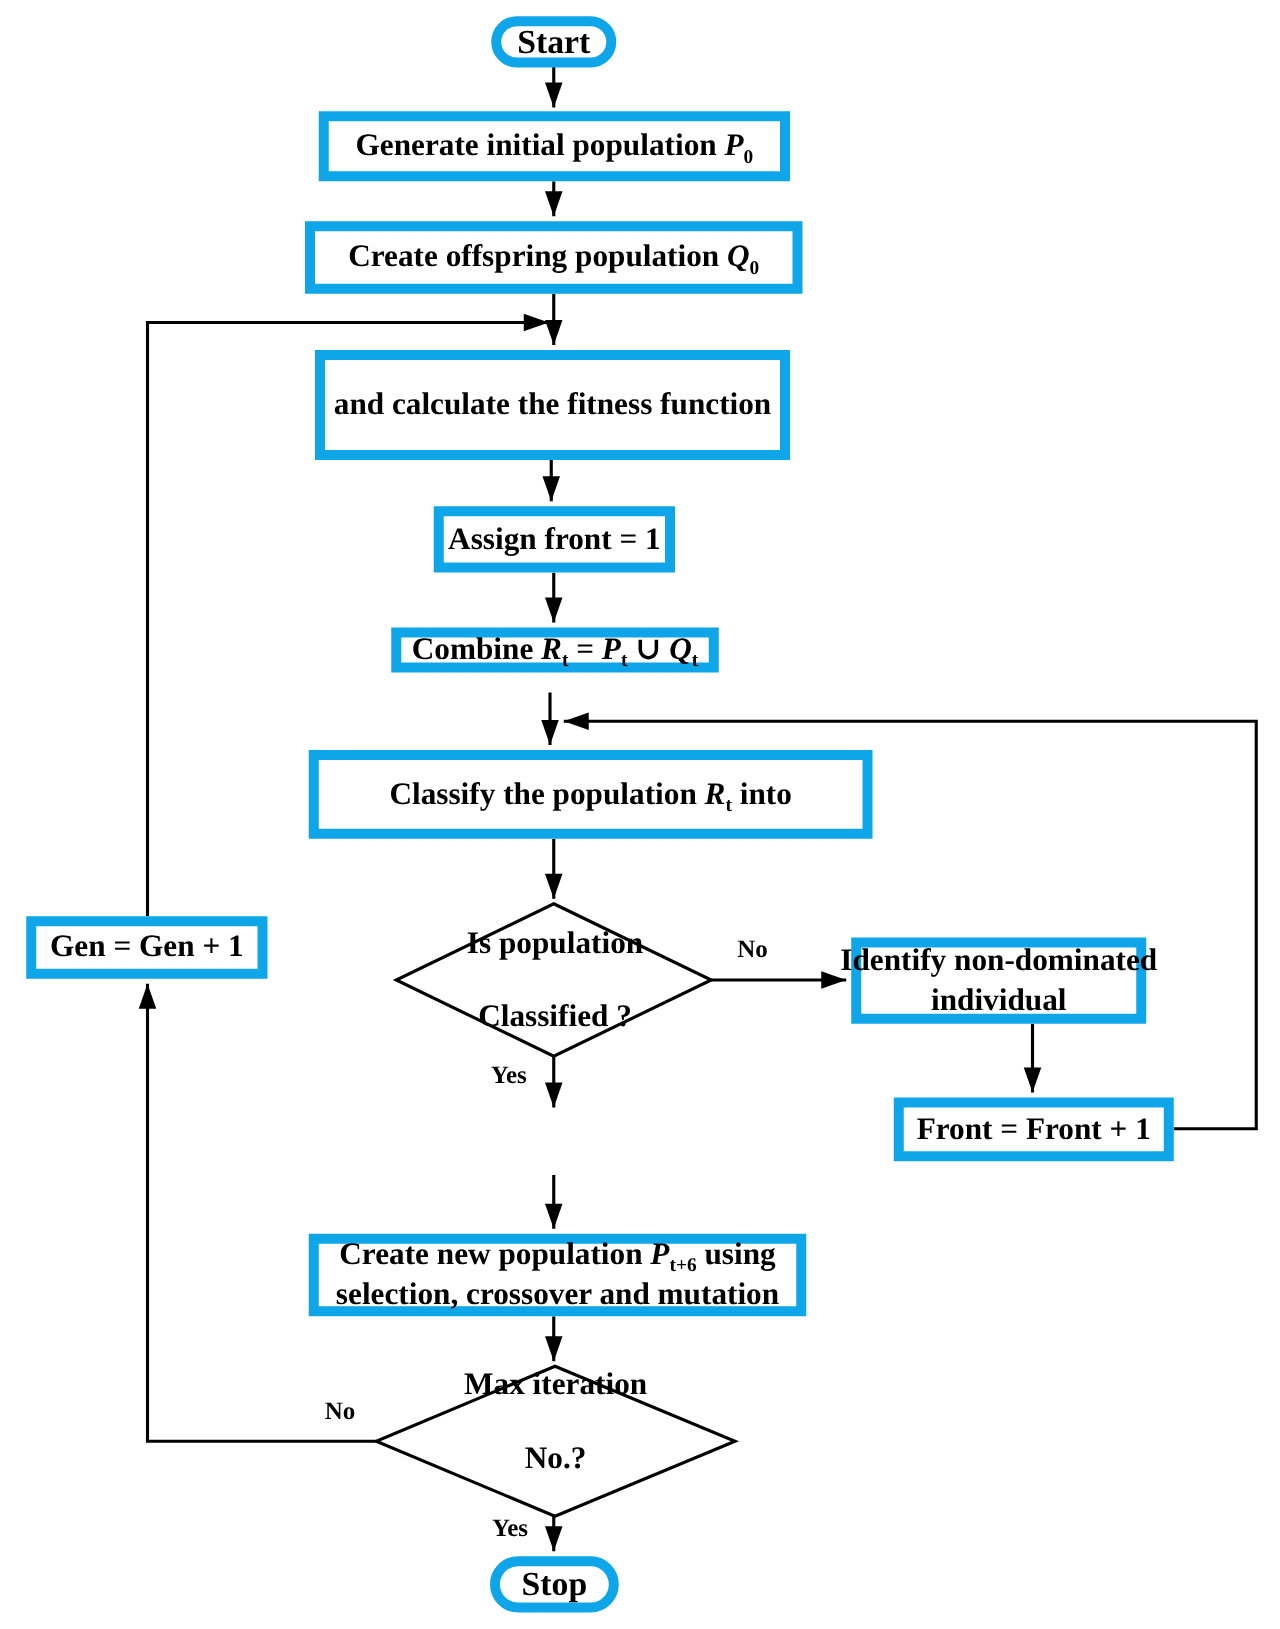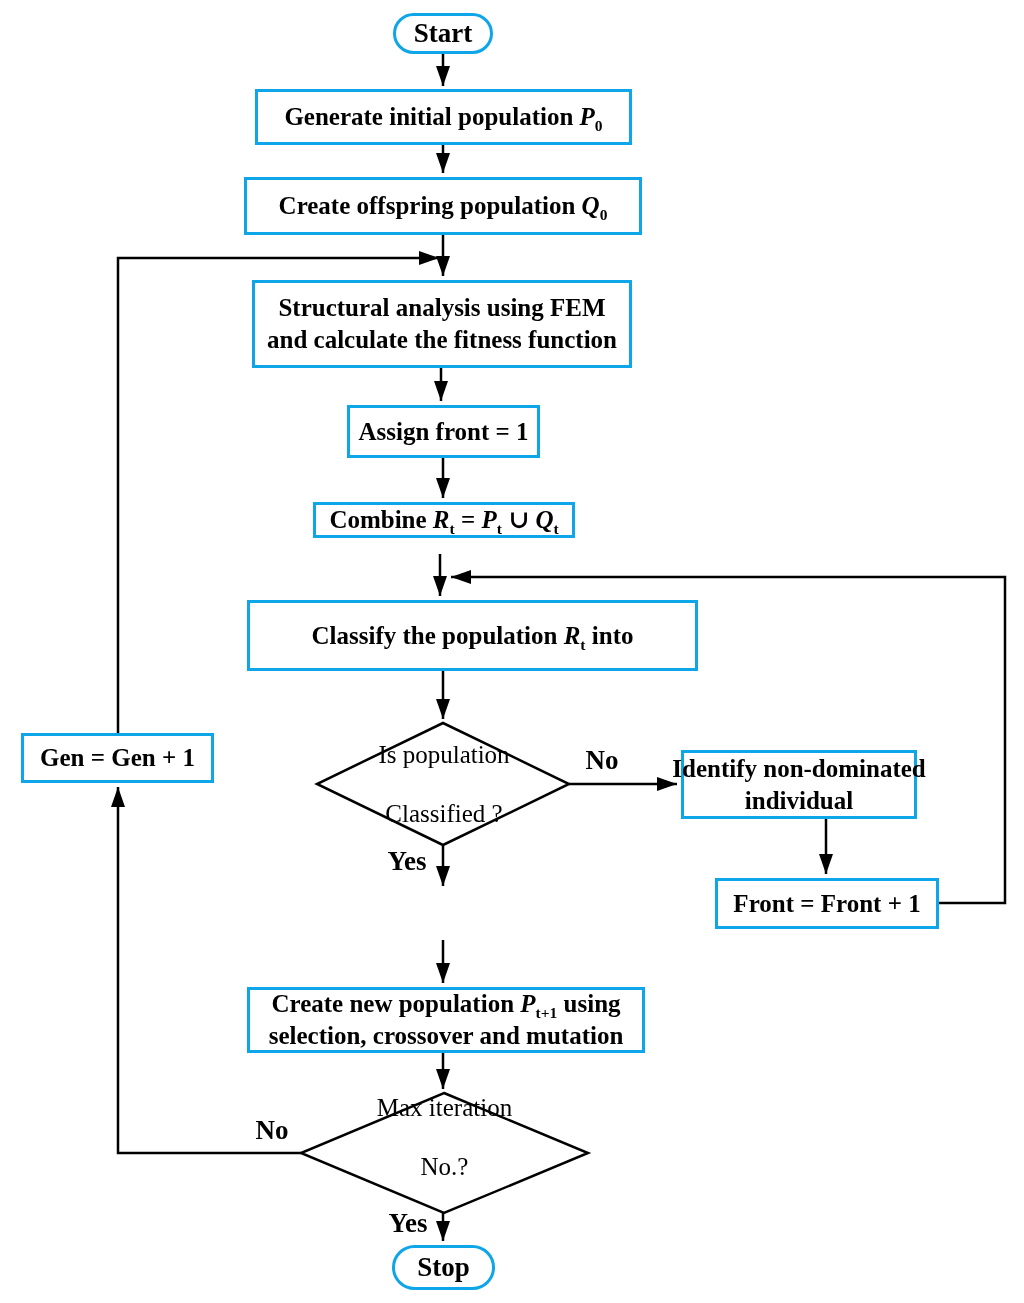--- a/index.html
+++ b/index.html
@@ -2,31 +2,31 @@
 <html><head>
 <meta charset="utf-8">
 <style>
   html,body{margin:0;padding:0;background:#ffffff;}
   .canvas{
     position:relative;width:1024px;height:1303px;background:#ffffff;
     font-family:"Liberation Serif","DejaVu Serif",serif;color:#000;overflow:hidden;
   }
   .wires{position:absolute;left:0;top:0;z-index:0;}
   .node{
-    position:absolute;box-sizing:border-box;border:3px solid #0ea5e9;background:#fff;
+    position:absolute;box-sizing:border-box;border:8px solid #0ea5e9;background:#fff;
     display:flex;flex-direction:column;align-items:center;justify-content:center;
     text-align:center;font-weight:bold;font-size:25px;line-height:1.28;z-index:2;
   }
   .pill{border-radius:24px;font-size:27px;}
   .dtext{
     position:absolute;display:flex;flex-direction:column;align-items:center;justify-content:center;
-    text-align:center;font-weight:normal;font-size:25px;line-height:1.25;z-index:2;background:transparent;gap:28px;
+    text-align:center;font-weight:bold;font-size:25px;line-height:1.25;z-index:2;background:transparent;gap:28px;
   }
   .elabel{
-    position:absolute;transform:translate(-50%,-50%);font-weight:bold;font-size:27px;z-index:3;
+    position:absolute;transform:translate(-50%,-50%);font-weight:bold;font-size:20px;z-index:3;
     background:transparent;
   }
   .node i{font-style:italic;}
   sub{font-size:0.62em;line-height:0;}
   .tl{white-space:nowrap;}
 </style>
 </head>
 <body>
 
 <div class="canvas">
@@ -65,21 +65,20 @@
 
   <div class="node" style="left:255px;top:89px;width:377px;height:56px">
     <div class="tl"><span>Generate initial population </span><i>P</i><sub>0</sub></div>
   </div>
 
   <div class="node" style="left:244px;top:177px;width:398px;height:58px">
     <div class="tl"><span>Create offspring population </span><i>Q</i><sub>0</sub></div>
   </div>
 
   <div class="node" style="left:252px;top:280px;width:380px;height:88px">
-    <div class="tl">Structural analysis using FEM</div>
     <div class="tl">and calculate the fitness function</div>
   </div>
 
   <div class="node" style="left:347px;top:405px;width:193px;height:53px">
     <div class="tl">Assign front = 1</div>
   </div>
 
   <div class="node" style="left:313px;top:502px;width:262px;height:36px">
     <div class="tl"><span>Combine </span><i>R</i><sub>t</sub><span> = </span><i>P</i><sub>t</sub><span> ∪ </span><i>Q</i><sub>t</sub></div>
   </div>
@@ -101,21 +100,21 @@
   <div class="node" style="left:715px;top:878px;width:224px;height:51px">
     <div class="tl">Front = Front + 1</div>
   </div>
 
   <div class="node" style="left:21px;top:733px;width:193px;height:50px">
     <div class="tl">Gen = Gen + 1</div>
   </div>
 
 
   <div class="node" style="left:247px;top:987px;width:398px;height:66px">
-    <div class="tl"><span>Create new population </span><i>P</i><sub>t+1</sub><span> using</span></div>
+    <div class="tl"><span>Create new population </span><i>P</i><sub>t+6</sub><span> using</span></div>
     <div class="tl">selection, crossover and mutation</div>
   </div>
 
   <div class="dtext" style="left:301px;top:1077px;width:287px;height:120px">
     <div class="tl">Max iteration</div>
     <div class="tl">No.?</div>
   </div>
 
   <div class="node pill" style="left:392px;top:1245px;width:103px;height:45px">
     <div class="tl">Stop</div>

